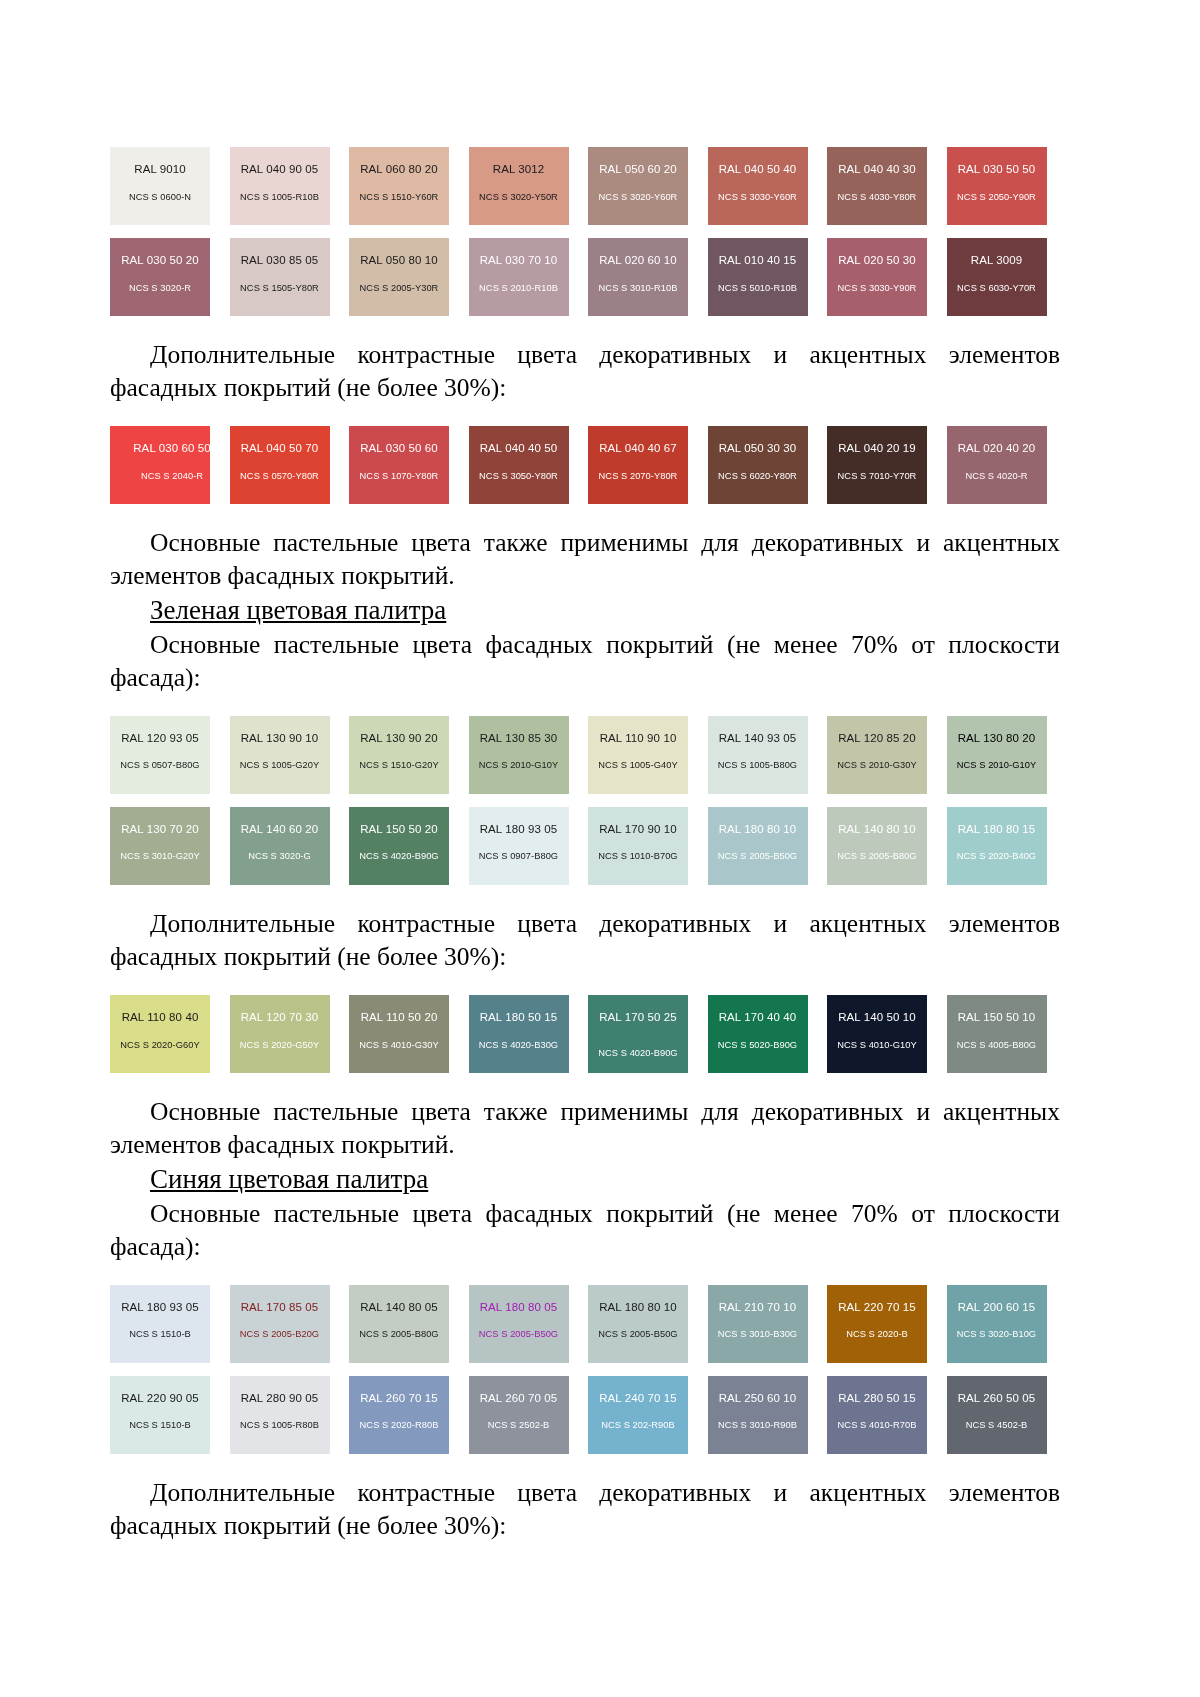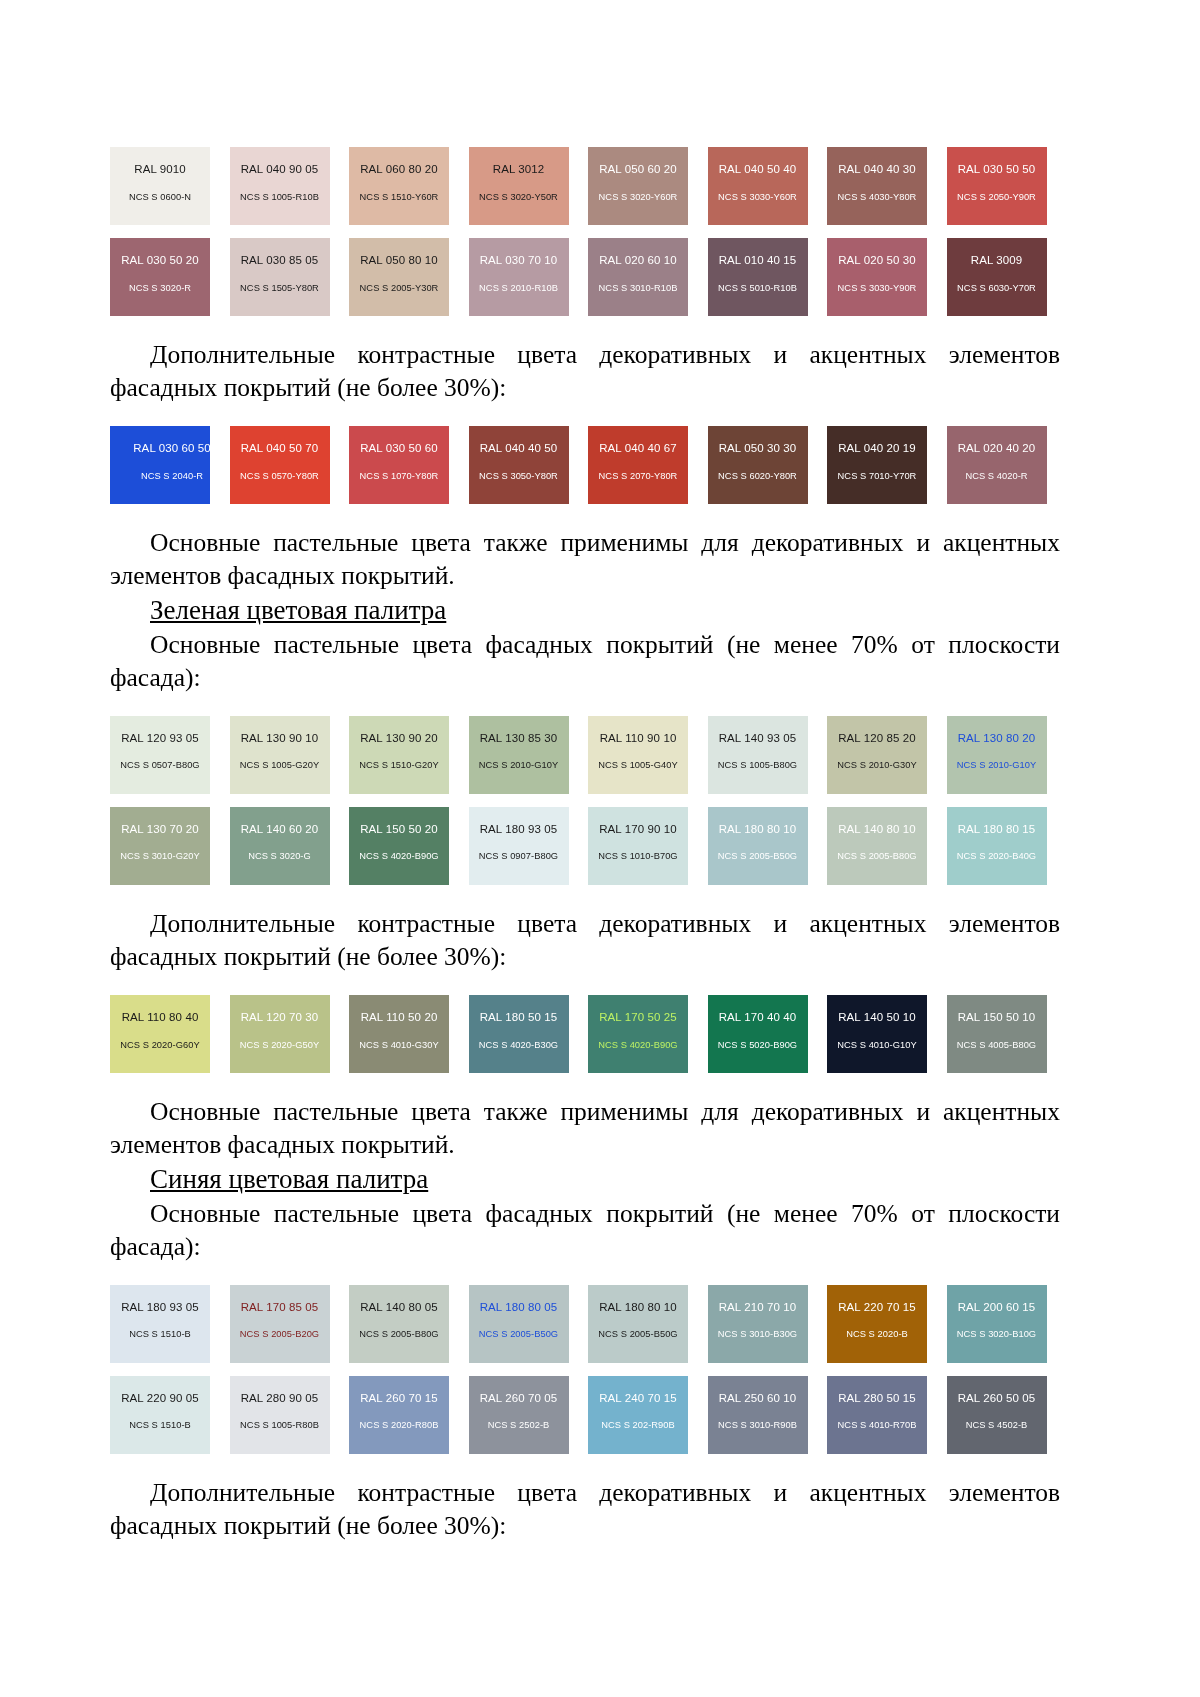--- a/index.html
+++ b/index.html
@@ -169,21 +169,21 @@
     </div>
 
     <div class="spacer-md"></div>
 
     <p class="para last-line-left">Дополнительные контрастные цвета декоративных и акцентных элементов фасадных покрытий (не более 30%):</p>
 
     <div class="spacer-md"></div>
 
     <div class="grid-block">
       <div class="swatch-row">
-        <div class="swatch" style="background-color: #1d4ed8; color: rgb(255, 255, 255); padding-left: 24px;">
+        <div class="swatch" style="background-color: #ef4444; color: rgb(255, 255, 255); padding-left: 24px;">
           <span class="ral">RAL 030 60 50</span>
           <span class="ncs">NCS S 2040-R</span>
         </div>
         <div class="swatch" style="background-color: rgb(222, 66, 48); color: rgb(255, 255, 255);">
           <span class="ral">RAL 040 50 70</span>
           <span class="ncs">NCS S 0570-Y80R</span>
         </div>
         <div class="swatch" style="background-color: rgb(203, 74, 77); color: rgb(255, 255, 255);">
           <span class="ral">RAL 030 50 60</span>
           <span class="ncs">NCS S 1070-Y80R</span>
@@ -244,21 +244,21 @@
           <span class="ncs">NCS S 1005-G40Y</span>
         </div>
         <div class="swatch" style="background-color: rgb(219, 229, 224); color: rgb(26, 26, 26);">
           <span class="ral">RAL 140 93 05</span>
           <span class="ncs">NCS S 1005-B80G</span>
         </div>
         <div class="swatch" style="background-color: rgb(194, 197, 168); color: rgb(26, 26, 26);">
           <span class="ral">RAL 120 85 20</span>
           <span class="ncs">NCS S 2010-G30Y</span>
         </div>
-        <div class="swatch" style="background-color: rgb(178, 196, 174); color: #1d4ed8;">
+        <div class="swatch" style="background-color: rgb(178, 196, 174); color: #000000;">
           <span class="ral">RAL 130 80 20</span>
           <span class="ncs">NCS S 2010-G10Y</span>
         </div>
       </div>
       <div class="swatch-row">
         <div class="swatch" style="background-color: rgb(162, 173, 145); color: rgb(255, 255, 255);">
           <span class="ral">RAL 130 70 20</span>
           <span class="ncs">NCS S 3010-G20Y</span>
         </div>
         <div class="swatch" style="background-color: rgb(130, 160, 141); color: rgb(255, 255, 255);">
@@ -309,21 +309,21 @@
           <span class="ncs">NCS S 2020-G50Y</span>
         </div>
         <div class="swatch" style="background-color: rgb(138, 139, 116); color: rgb(255, 255, 255);">
           <span class="ral">RAL 110 50 20</span>
           <span class="ncs">NCS S 4010-G30Y</span>
         </div>
         <div class="swatch" style="background-color: rgb(85, 129, 138); color: rgb(255, 255, 255);">
           <span class="ral">RAL 180 50 15</span>
           <span class="ncs">NCS S 4020-B30G</span>
         </div>
-        <div class="swatch" style="background-color: rgb(63, 128, 112); color: #bef264;">
+        <div class="swatch" style="background-color: rgb(63, 128, 112); color: #ffffff; gap: 8px;">
           <span class="ral">RAL 170 50 25</span>
           <span class="ncs">NCS S 4020-B90G</span>
         </div>
         <div class="swatch" style="background-color: rgb(19, 118, 79); color: rgb(255, 255, 255);">
           <span class="ral">RAL 170 40 40</span>
           <span class="ncs">NCS S 5020-B90G</span>
         </div>
         <div class="swatch" style="background-color: #0f172a; color: rgb(255, 255, 255);">
           <span class="ral">RAL 140 50 10</span>
           <span class="ncs">NCS S 4010-G10Y</span>
@@ -352,21 +352,21 @@
           <span class="ncs">NCS S 1510-B</span>
         </div>
         <div class="swatch" style="background-color: rgb(201, 210, 212); color: #7f1d1d;">
           <span class="ral">RAL 170 85 05</span>
           <span class="ncs">NCS S 2005-B20G</span>
         </div>
         <div class="swatch" style="background-color: rgb(195, 205, 196); color: rgb(26, 26, 26);">
           <span class="ral">RAL 140 80 05</span>
           <span class="ncs">NCS S 2005-B80G</span>
         </div>
-        <div class="swatch" style="background-color: rgb(182, 196, 196); color: #1d4ed8;">
+        <div class="swatch" style="background-color: rgb(182, 196, 196); color: #a21caf;">
           <span class="ral">RAL 180 80 05</span>
           <span class="ncs">NCS S 2005-B50G</span>
         </div>
         <div class="swatch" style="background-color: rgb(187, 203, 201); color: rgb(26, 26, 26);">
           <span class="ral">RAL 180 80 10</span>
           <span class="ncs">NCS S 2005-B50G</span>
         </div>
         <div class="swatch" style="background-color: rgb(139, 168, 169); color: rgb(255, 255, 255);">
           <span class="ral">RAL 210 70 10</span>
           <span class="ncs">NCS S 3010-B30G</span>

